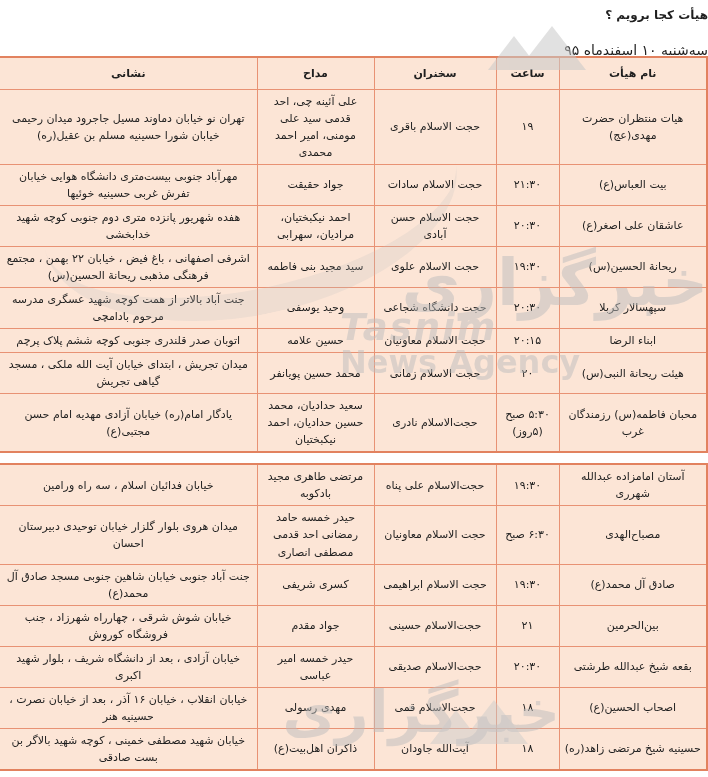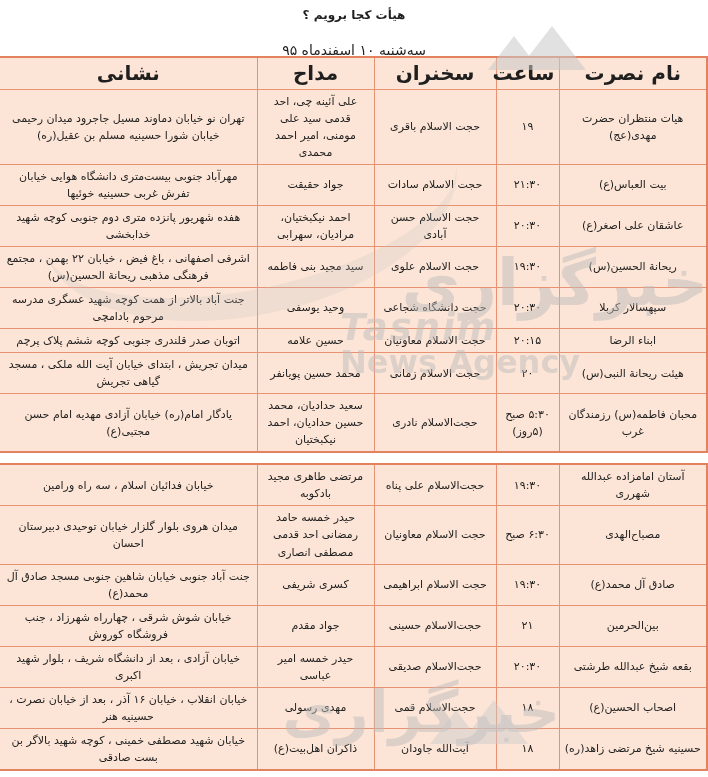--- a/index.html
+++ b/index.html
@@ -7,21 +7,20 @@
   body {
     width:708px; height:777px;
     font-family:"DejaVu Sans", sans-serif;
     color:#1f1f1f;
     position:relative;
     overflow:hidden;
   }
   .page-header {
     padding-top:6px;
     height:56px;
-    text-align:center;
   }
   .doc-title {
     font-size:12px;
     font-weight:bold;
     line-height:1.5;
   }
   .doc-date {
     margin-top:18px;
     font-size:14px;
   }
@@ -40,21 +39,21 @@
   table.schedule th, table.schedule td {
     border:1px solid #e8males;
   }
   table.schedule th, table.schedule td {
     border:1px solid #e89274;
     background:#fce5d6;
     text-align:center;
     vertical-align:middle;
   }
   table.schedule th {
-    font-size:20px;
+    font-size:11px;
     font-weight:bold;
     height:32px;
     padding:2px 4px;
   }
   table.schedule td {
     font-size:11px;
     line-height:1.55;
     padding:3px 5px;
     min-height:26px;
   }
@@ -101,21 +100,21 @@
 <table class="schedule">
   <colgroup>
     <col class="c-name">
       <col class="c-time">
       <col class="c-speaker">
       <col class="c-eulogist">
       <col class="c-address">
   </colgroup>
   <thead>
     <tr>
-      <th>نام نصرت</th>
+      <th>نام هیأت</th>
       <th>ساعت</th>
       <th>سخنران</th>
       <th>مداح</th>
       <th>نشانی</th>
     </tr>
   </thead>
   <tbody>
       <tr>
         <td class="cell cell-name">هیات منتظران حضرت مهدی(عج)</td>
         <td class="cell cell-time">۱۹</td>

